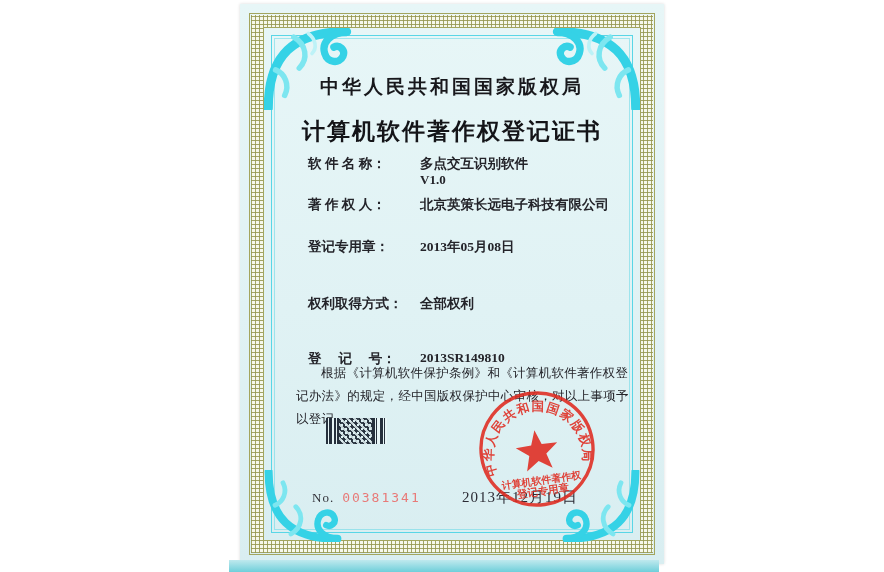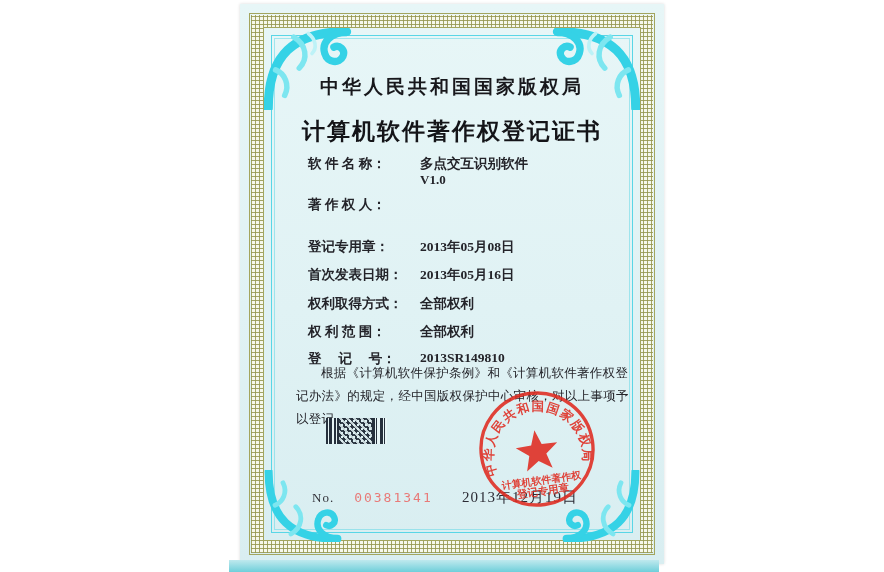--- a/index.html
+++ b/index.html
@@ -59,21 +59,21 @@
            repeating-linear-gradient(0deg, rgba(38,48,60,.9) 0 2px, transparent 2px 4px);}
   .bc-right{width:15px;height:100%;
          background:repeating-linear-gradient(90deg,#26303c 0 3px,#e8f5f6 3px 4px,#26303c 4px 5px,#e8f5f6 5px 8px);}
   
   .issue-date{position:absolute;left:222px;top:484px;font-size:15px;font-weight:normal;
          color:#2b2b34;letter-spacing:1px;z-index:6;}
   .seal{position:absolute;left:237px;top:385px;width:120px;height:120px;z-index:7;
          transform:rotate(-8deg);opacity:.88;}
   .serial{position:absolute;left:72px;top:486px;font-size:13px;color:#33333a;z-index:6;}
   .serial .no-label{font-family:"Liberation Serif",serif;letter-spacing:1px;}
-  .serial .no-value{font-family:"DejaVu Sans Mono",monospace;color:#e87a78;letter-spacing:2px;margin-left:20px;}
+  .serial .no-value{font-family:"DejaVu Sans Mono",monospace;color:#e87a78;letter-spacing:2px;margin-left:8px;}
 </style>
 </head>
 <body>
 
 <div id="stage">
   <div class="paper">
     <div class="guilloche"></div>
     <div class="meander"></div>
     <div class="cyanframe"></div>
 
@@ -118,41 +118,34 @@
 
 
       <div class="frow" style="top:151px">
         <span class="lbl">软 件 名 称：</span>
         <span class="val">多点交互识别软件</span>
       </div>
       <div class="v2" style="top:168px">V1.0</div>
 
       <div class="frow" style="top:192px">
         <span class="lbl">著 作 权 人：</span>
+        <span class="val">北京英策长远电子科技有限公司</span>
       </div>
 
       <div class="frow" style="top:234px">
         <span class="lbl">登记专用章：</span>
         <span class="val">2013年05月08日</span>
       </div>
 
-      <div class="frow" style="top:262px">
-        <span class="lbl">首次发表日期：</span>
-        <span class="val">2013年05月16日</span>
-      </div>
 
       <div class="frow" style="top:291px">
         <span class="lbl">权利取得方式：</span>
         <span class="val">全部权利</span>
       </div>
 
-      <div class="frow" style="top:319px">
-        <span class="lbl">权 利 范 围：</span>
-        <span class="val">全部权利</span>
-      </div>
 
       <div class="frow" style="top:346px">
         <span class="lbl">登　 记　 号：</span>
         <span class="val">2013SR149810</span>
       </div>
 
       <div class="statement">根据《计算机软件保护条例》和《计算机软件著作权登记办法》的规定，经中国版权保护中心审核，对以上事项予以登记。</div>
 
       <div class="barcode">
         <div class="bc-left"></div>

